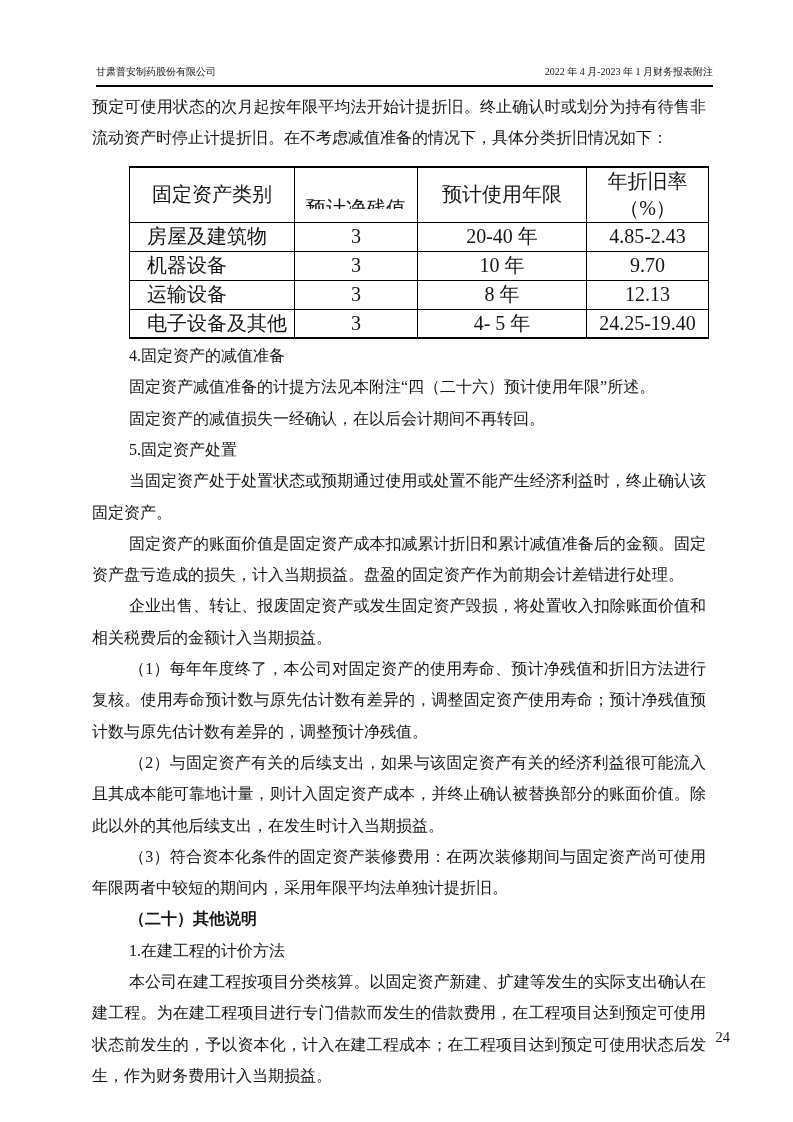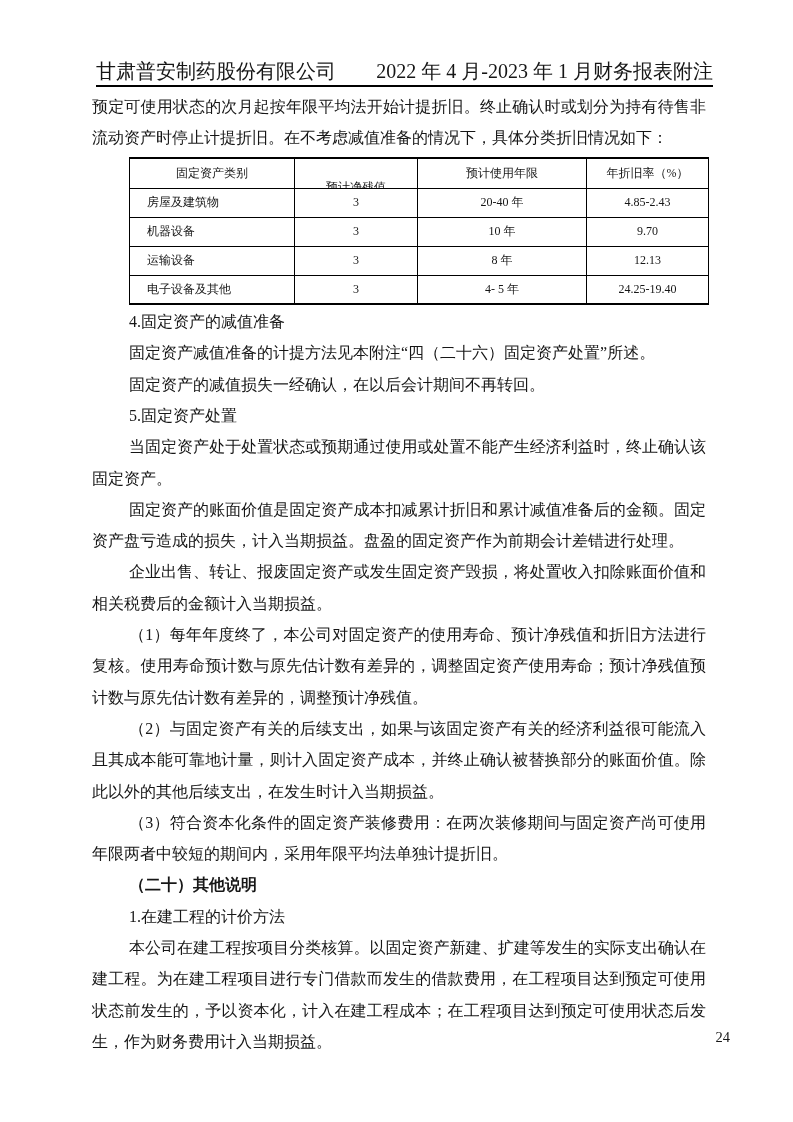--- a/index.html
+++ b/index.html
@@ -16,40 +16,40 @@
     width:793px; height:1122px;
     background:#ffffff;
   }
   
   .running-header {
     position:absolute;
     left:96px; top:63px; width:617px;
     display:flex; justify-content:space-between; align-items:center;
     border-bottom:2px solid #000;
     padding-bottom:5px;
-    font-size:20px; line-height:17px;
+    font-size:10px; line-height:17px;
     white-space:nowrap;
   }
   
   .content {
     position:absolute;
     left:92px; top:91px; width:614px;
     font-size:16px; line-height:31.3px;
     text-align:justify;
   }
   .content p { margin:0; }
   .content p.indent { text-indent:37px; }
   .content p.bold { font-weight:bold; }
   
   table.fa-table {
     border-collapse:collapse;
     table-layout:fixed;
-    margin:3px 0 1px 37px;
+    margin:12px 0 1px 37px;
     width:579px;
-    font-size:12px;
+    font-size:20px;
     line-height:normal;
     text-align:center;
   }
   table.fa-table { border:1px solid #000; border-top:2.5px solid #000; border-bottom:2.5px solid #000; }
   .fa-table th, .fa-table td {
     border:1px solid #000;
     height:29px;
     font-weight:normal;
     vertical-align:middle;
     padding:0;
@@ -131,21 +131,21 @@
         <tr>
           <td class="cat">电子设备及其他</td>
           <td>3</td>
           <td>4- 5 年</td>
           <td>24.25-19.40</td>
         </tr>
       </tbody>
     </table>
 
     <p class="indent">4.固定资产的减值准备</p>
-    <p class="indent">固定资产减值准备的计提方法见本附注“四（二十六）固定资产处置”所述。</p>
+    <p class="indent">固定资产减值准备的计提方法见本附注“四（二十六）预计使用年限”所述。</p>
     <p class="indent">固定资产的减值损失一经确认，在以后会计期间不再转回。</p>
     <p class="indent">5.固定资产处置</p>
     <p class="indent">当固定资产处于处置状态或预期通过使用或处置不能产生经济利益时，终止确认该固定资产。</p>
     <p class="indent">固定资产的账面价值是固定资产成本扣减累计折旧和累计减值准备后的金额。固定资产盘亏造成的损失，计入当期损益。盘盈的固定资产作为前期会计差错进行处理。</p>
     <p class="indent">企业出售、转让、报废固定资产或发生固定资产毁损，将处置收入扣除账面价值和相关税费后的金额计入当期损益。</p>
     <p class="indent">（1）每年年度终了，本公司对固定资产的使用寿命、预计净残值和折旧方法进行复核。使用寿命预计数与原先估计数有差异的，调整固定资产使用寿命；预计净残值预计数与原先估计数有差异的，调整预计净残值。</p>
     <p class="indent">（2）与固定资产有关的后续支出，如果与该固定资产有关的经济利益很可能流入且其成本能可靠地计量，则计入固定资产成本，并终止确认被替换部分的账面价值。除此以外的其他后续支出，在发生时计入当期损益。</p>
     <p class="indent">（3）符合资本化条件的固定资产装修费用：在两次装修期间与固定资产尚可使用年限两者中较短的期间内，采用年限平均法单独计提折旧。</p>
     <p class="indent bold">（二十）其他说明</p>
     <p class="indent">1.在建工程的计价方法</p>

